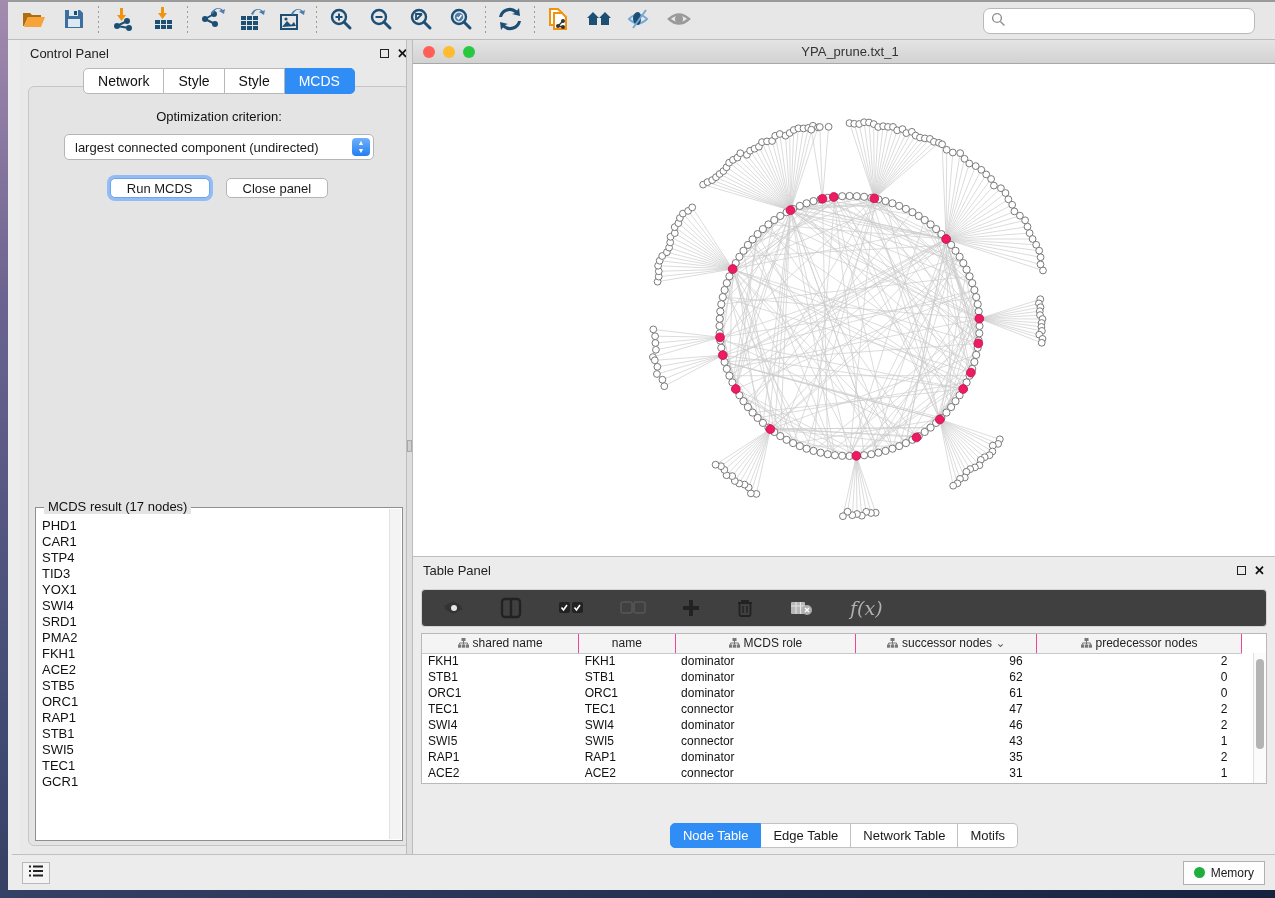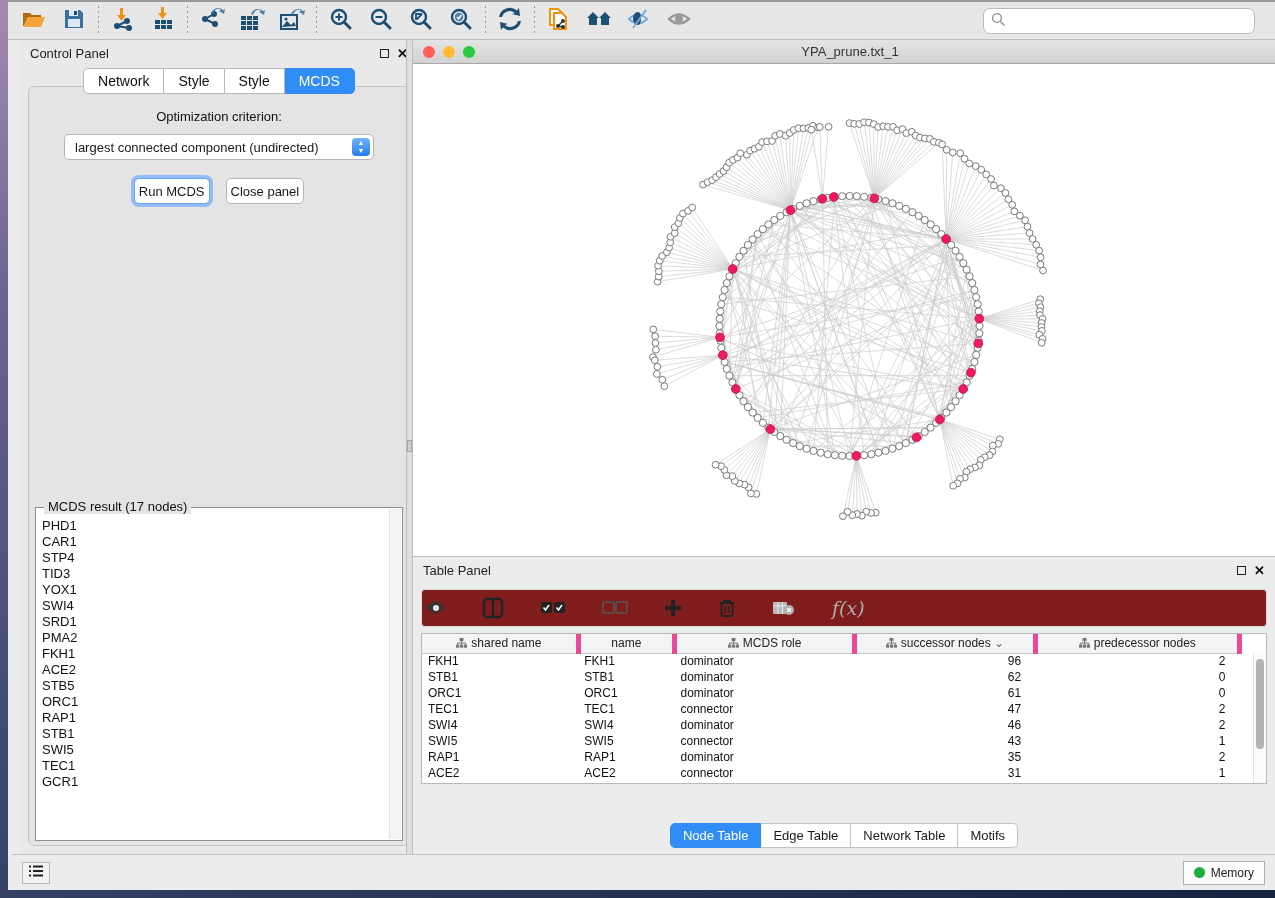--- a/index.html
+++ b/index.html
@@ -48,21 +48,21 @@
   .cp-content { position:absolute; left:8px; right:8px; top:46px; bottom:8px;
     background:#e4e4e4; border:1px solid #c6c6c6; border-radius:6px; }
   .opt-label { text-align:center; margin-top:22px; font-size:13px; color:#111; }
   .opt-select { margin:10px auto 0; width:310px; height:26px; background:#fff;
     border:1px solid #b5b5b5; border-radius:5px; display:flex; align-items:center;
     padding-left:10px; position:relative; font-size:13px; }
   .opt-stepper { position:absolute; right:3px; top:3px; width:18px; height:18px; border-radius:4px;
     background:linear-gradient(#6fb1fb,#247ff0); color:#fff; font-size:7px; line-height:8px;
     display:flex; flex-direction:column; align-items:center; justify-content:center; }
   .btn-row { display:flex; justify-content:center; gap:16px; margin-top:18px; }
-  .cbtn { height:26px; padding:0 4px; background:#fff; border:1px solid #b5b5b5; border-radius:5px;
+  .cbtn { height:20px; padding:0 16px; background:#fff; border:1px solid #b5b5b5; border-radius:5px;
     font-size:13px; display:flex; align-items:center; }
   .cbtn.focused { box-shadow:0 0 0 3px rgba(82,153,255,.55); border-color:#6ba6f2; }
 
   .result-group { position:absolute; left:6px; right:6px; top:420px; bottom:4px; background:#fff;
     border:1px solid #8f8f8f; }
   .result-legend { position:absolute; top:-9px; left:8px; background:#e4e4e4; padding:0 4px;
     font-size:13px; color:#111; }
   .result-list { position:absolute; inset:10px 14px 2px 6px; overflow:hidden;
     font-size:13px; line-height:16px; color:#111; }
   .result-scroll { position:absolute; top:1px; bottom:1px; right:1px; width:12px;
@@ -73,28 +73,28 @@
     background:linear-gradient(#e4e4e4,#d2d2d2); border-bottom:1px solid #a8a8a8;
     display:flex; align-items:center; }
   .lights { display:flex; gap:8px; margin-left:10px; }
   .light { width:12px; height:12px; border-radius:50%; }
   .net-title { position:absolute; left:12px; right:0; text-align:center; font-size:13px; color:#333; }
   .net-view { position:absolute; left:0; top:24px; right:0; height:492px; background:#fff; }
 
   
   .table-panel { position:absolute; left:0; top:516px; right:0; bottom:0; background:#ececec;
     border-top:1px solid #bdbdbd; }
-  .tp-toolbar { margin:6px 8px 0; height:38px; background:#7f1d1d; border:1px solid #d5d5d5;
-    border-radius:4px; display:flex; align-items:center; gap:36px; padding:0 4px; }
+  .tp-toolbar { margin:6px 8px 0; height:38px; background:#404040; border:1px solid #d5d5d5;
+    border-radius:4px; display:flex; align-items:center; gap:36px; padding:0 22px; }
   .tp-toolbar .icon { display:flex; align-items:center; }
   .fx { font-family:"DejaVu Serif", serif; font-style:italic; font-size:19px; color:#b0b0b0; }
   .tp-table { position:absolute; left:8px; right:8px; top:76px; bottom:70px; background:#fff;
     border:1px solid #b9b9b9; overflow:hidden; }
   table.grid { border-collapse:collapse; width:820px; table-layout:fixed; }
-  .grid th { height:19px; background:#f4f4f4; border-right:5px solid #ec4899; border-bottom:1px solid #c9c9c9;
+  .grid th { height:19px; background:#f4f4f4; border-right:1px solid #ec4899; border-bottom:1px solid #c9c9c9;
     font-weight:normal; font-size:12px; color:#222; text-align:center; position:relative; white-space:nowrap; }
   .grid th .hicon { margin-right:4px; vertical-align:-1px; }
   .grid td { height:16px; font-size:12px; padding:0 6px; white-space:nowrap; color:#111; }
   .grid td.num { text-align:right; padding-right:14px; }
   .tp-scroll { position:absolute; right:0; top:19px; bottom:0; width:13px; background:#fbfbfb;
     border-left:1px solid #e0e0e0; }
   .tp-thumb { position:absolute; left:2px; right:2px; top:6px; height:90px; background:#b4b4b4; border-radius:6px; }
   .tp-tabs { position:absolute; left:0; right:0; bottom:6px; display:flex; justify-content:center; }
   .tp-tab { padding:4px 12px; background:#fff; border:1px solid #c2c2c2; border-left:none; font-size:13px; }
   .tp-tab:first-child { border-left:1px solid #c2c2c2; border-radius:5px 0 0 5px; }

